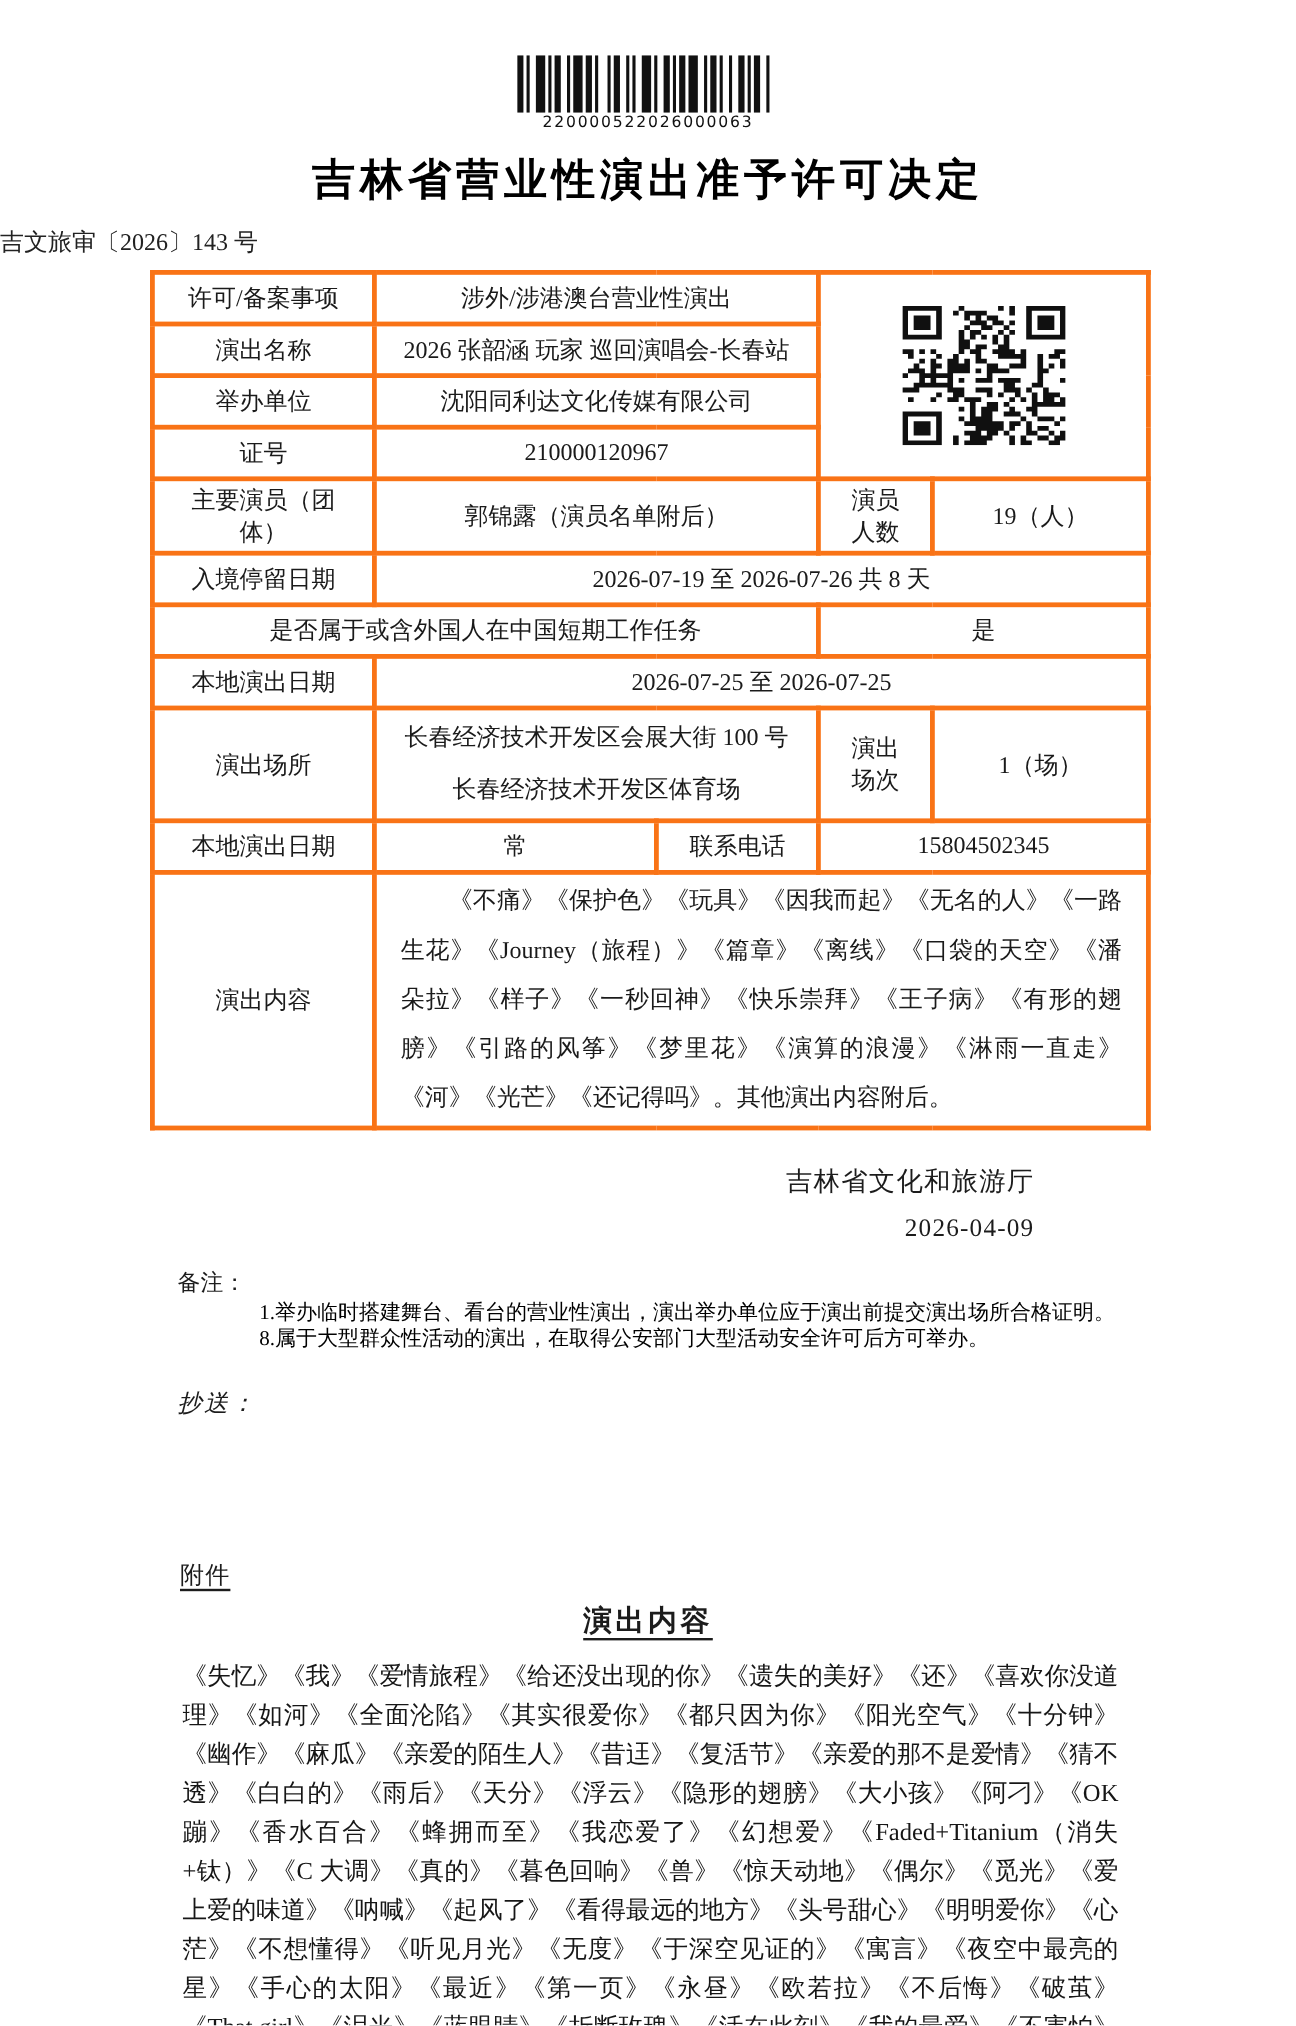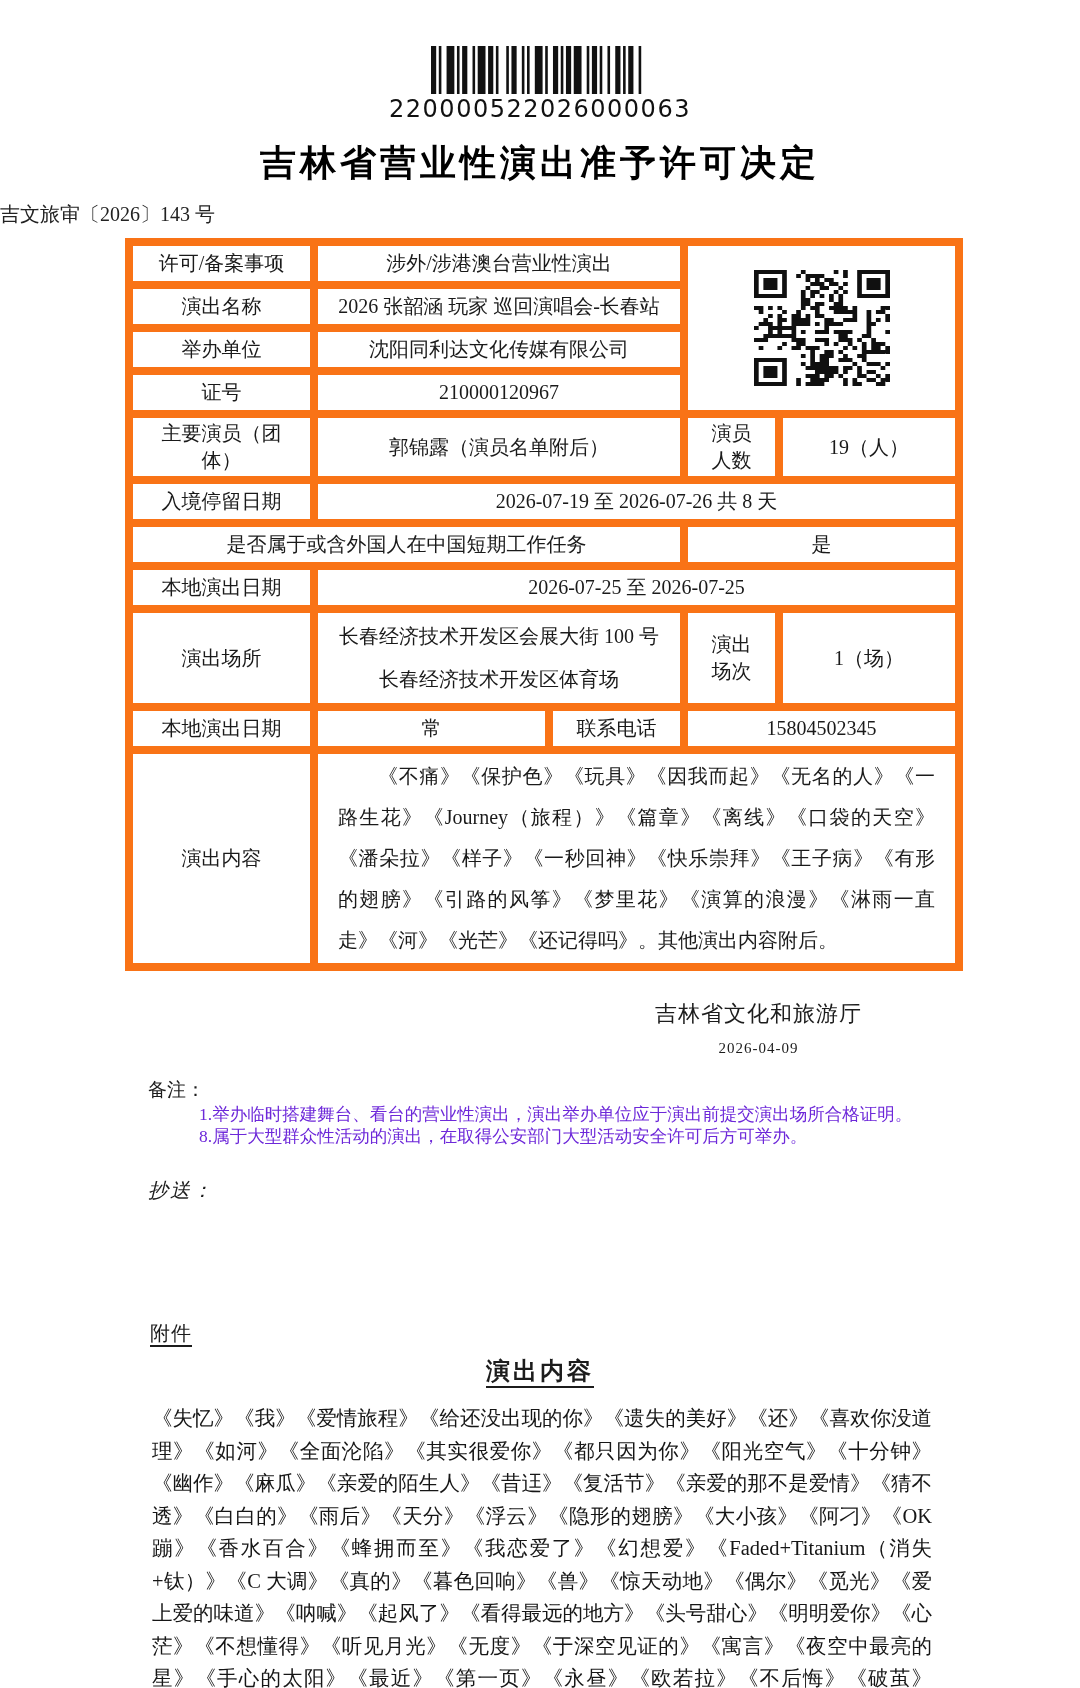--- a/index.html
+++ b/index.html
@@ -11,62 +11,62 @@
     color:#1c1c1c;
     font-family:"Liberation Serif","DejaVu Serif",serif;
     box-sizing:border-box;
     overflow:hidden;
   }
   
   .barcode-block{padding-top:46px;text-align:center;}
   .barcode-svg{width:218px;height:48px;display:block;margin:0 auto;}
   .barcode-number{
     font-family:"DejaVu Sans","Liberation Sans",sans-serif;
-    font-size:24px;letter-spacing:1.5px;margin-top:1px;color:#111;
+    font-size:13px;letter-spacing:1.5px;margin-top:1px;color:#111;
   }
   
   .doc-title{
     text-align:center;margin:16px 0 0;
     font-family:"Liberation Sans","DejaVu Sans",sans-serif;
     font-size:36px;font-weight:bold;letter-spacing:4px;color:#000000;
   }
   .doc-number{
     text-align:left;padding-right:150px;
     font-size:20px;margin-top:13px;color:#222;
   }
   
   table.permit{
     border-collapse:collapse;table-layout:fixed;
     width:830px;margin:10px 0 0 125px;
     font-size:20px;color:#1a1a1a;
   }
   table.permit td{
-    border:8px solid #f97316;
+    border:4px solid #f97316;
     text-align:center;vertical-align:middle;
     padding:2px 20px;overflow:hidden;
   }
   tr.row-s{height:43px;}
   tr.row-venue{height:88px;}
   tr.row-content{height:206px;}
   td.venue-cell{line-height:43px;padding:0 14px;}
   td.qr-cell{padding:4px;}
   .qr-svg{width:136px;height:116px;display:block;margin:0 auto;}
   td.content-cell{text-align:left;padding:2px 20px;}
   td.content-cell p{
     margin:0;text-indent:2em;text-align:justify;
     font-size:20px;line-height:41px;color:#1a1a1a;
   }
   
   .issuer{width:fit-content;margin:28px 218px 0 auto;text-align:center;}
   .issuer-authority{font-size:22px;letter-spacing:1px;}
-  .issuer-date{font-size:15px;margin-top:11px;letter-spacing:1px;}
+  .issuer-date{font-size:21px;margin-top:11px;letter-spacing:1px;text-align:right;}
   
   .notes{margin:20px 0 0 148px;}
   .notes-label{font-size:19px;}
-  .note-line{margin-left:51px;font-size:17.5px;line-height:22px;color:#6d28d9;}
+  .note-line{margin-left:68px;font-size:17.5px;line-height:22px;color:#000000;}
   .cc-label{margin:30px 0 0 148px;font-size:20px;letter-spacing:2px;font-style:italic;}
   
   .attachment-label{
     margin:116px 0 0 150px;width:fit-content;
     font-size:20px;letter-spacing:1px;
     text-decoration:underline;text-underline-offset:5px;text-align:right;
   }
   .attachment-title{
     width:fit-content;margin:8px auto 0;
     font-size:24px;font-weight:bold;letter-spacing:3px;

